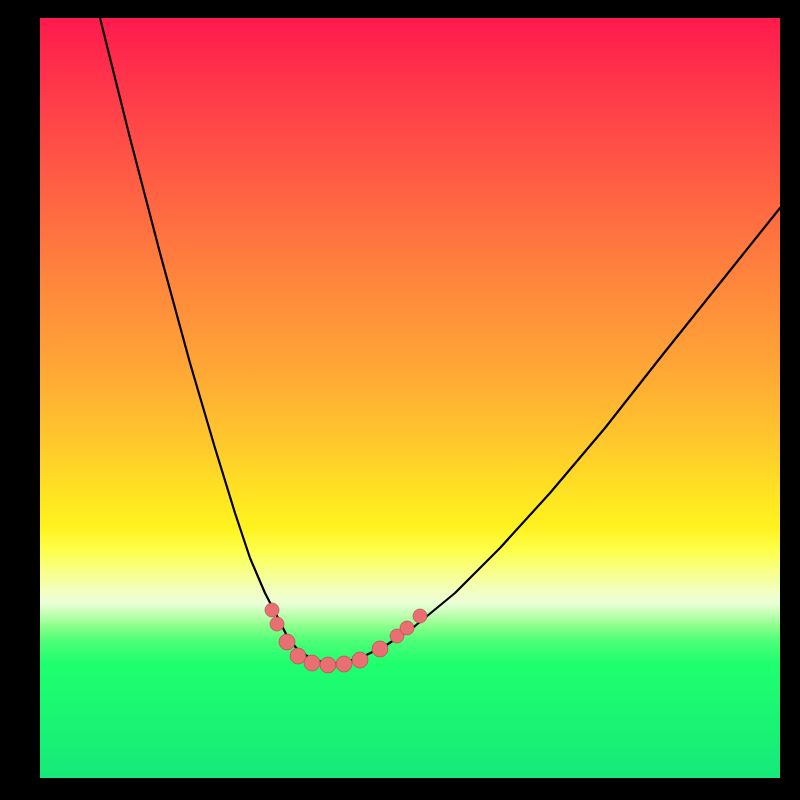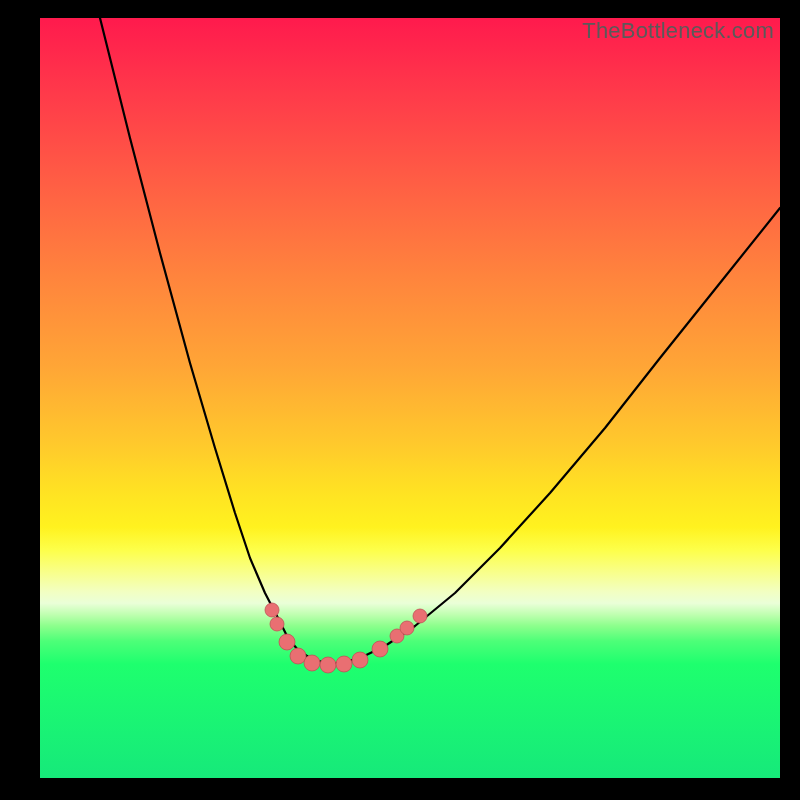--- a/index.html
+++ b/index.html
@@ -77,21 +77,20 @@
     stroke-width: 0.8;
   }
 </style>
 </head>
 <body>
 
 <div class="frame">
 
   <div class="plot">
 
-    <div class="watermark">TheBottleneck.com</div>
 
     <svg class="curve-svg" viewBox="0 0 740 760">
       <path id="curvePath" class="curve-path" d="M60 0 L90 120 L120 235 L150 345 L175 430 L195 495 L210 540 L225 575 L238 600 L248 620 L258 632 L270 640 L285 645 L300 645 L320 640 L345 628 L375 608 L415 575 L460 530 L510 475 L565 410 L620 340 L680 265 L740 190 "></path>
       <g id="markerGroup">
           <circle cx="232" cy="592" r="7" class="marker"></circle>
           <circle cx="237" cy="606" r="7" class="marker"></circle>
           <circle cx="247" cy="624" r="8" class="marker"></circle>
           <circle cx="258" cy="638" r="8" class="marker"></circle>
           <circle cx="272" cy="645" r="8" class="marker"></circle>
           <circle cx="288" cy="647" r="8" class="marker"></circle>

